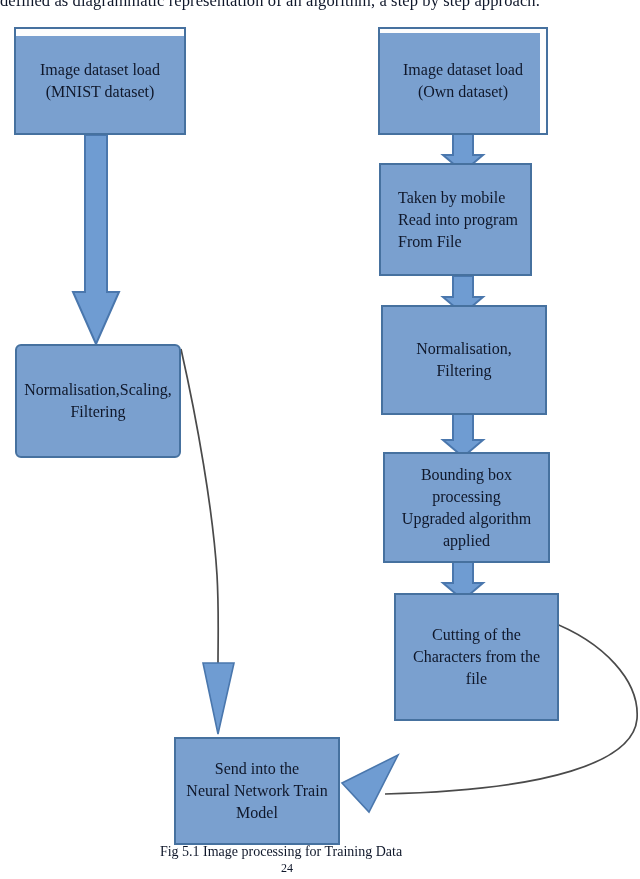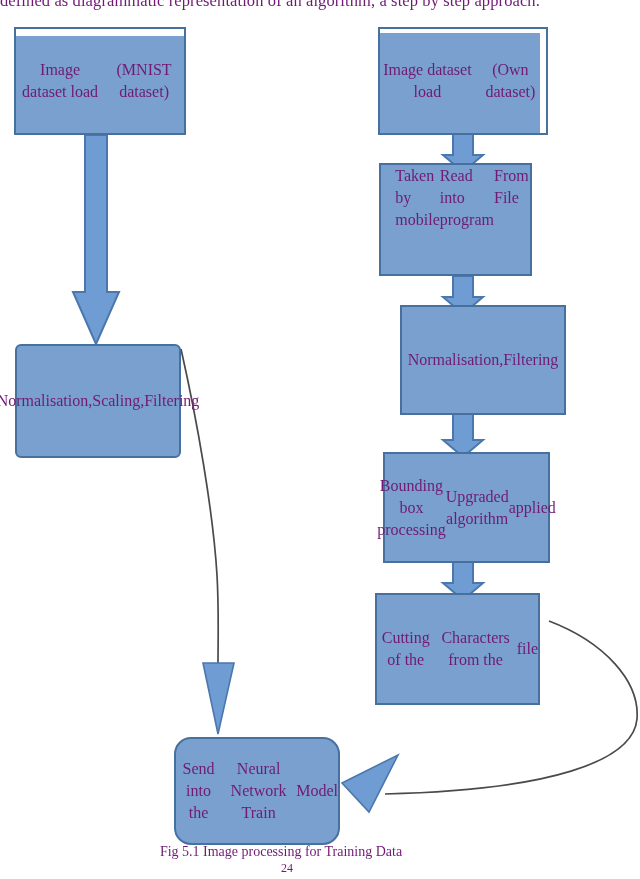--- a/index.html
+++ b/index.html
@@ -1,29 +1,29 @@
 <!DOCTYPE html>
 <html><head>
 <meta charset="utf-8">
 <style>
   html,body { margin:0; padding:0; background:#ffffff; }
   .page {
     position:relative; width:640px; height:879px; margin:0 auto;
     background:#ffffff; overflow:hidden;
-    font-family:"Liberation Serif", serif; color:#701a75;
+    font-family:"Liberation Serif", serif; color:#0f172a;
   }
   .top-text {
     position:absolute; top:-9px; left:0px;
     font-size:16.5px; white-space:nowrap; letter-spacing:0.1px;
   }
   svg.connectors { position:absolute; left:0; top:0; width:640px; height:879px; }
   .node {
     position:absolute; box-sizing:border-box;
     background:#7aa0cf; border:2px solid #46719f;
-    display:flex; justify-content:center; align-items:center;
+    display:flex; flex-direction:column; justify-content:center; align-items:center;
     text-align:center; font-size:16px; line-height:22px;
   }
   .node .ln { display:block; }
   .node.left-align { align-items:flex-start; text-align:left; padding-left:17px; padding-right:4px; }
   .artifact-top    { box-shadow: inset 0 7px 0 #fdfdfd; }
   .artifact-right  { box-shadow: inset -6px 4px 0 #fdfdfd; }
   .caption {
     position:absolute; top:844px; left:0; width:562px;
     text-align:center; font-size:14px;
   }
@@ -69,38 +69,38 @@
     <span class="ln">Image dataset load</span>
     <span class="ln">(Own dataset)</span>
   </div>
 
   <div class="node left-align" style="left:379px; top:163px; width:153px; height:113px;">
     <span class="ln">Taken by mobile</span>
     <span class="ln">Read into program</span>
     <span class="ln">From File</span>
   </div>
 
-  <div class="node" style="left:400px; top:305px; width:166px; height:110px;">
+  <div class="node" style="left:381px; top:305px; width:166px; height:110px;">
     <span class="ln">Normalisation,</span>
     <span class="ln">Filtering</span>
   </div>
 
   <div class="node" style="left:383px; top:452px; width:167px; height:111px;">
     <span class="ln">Bounding box processing</span>
     <span class="ln">Upgraded algorithm</span>
     <span class="ln">applied</span>
   </div>
 
-  <div class="node" style="left:375px; top:593px; width:165px; height:112px;">
+  <div class="node" style="left:394px; top:593px; width:165px; height:128px;">
     <span class="ln">Cutting of the</span>
     <span class="ln">Characters from the</span>
     <span class="ln">file</span>
   </div>
 
-  <div class="node" style="left:174px; top:737px; width:166px; height:108px;border-radius:17px;">
+  <div class="node" style="left:174px; top:737px; width:166px; height:108px;">
     <span class="ln">Send into the</span>
     <span class="ln">Neural Network Train</span>
     <span class="ln">Model</span>
   </div>
 
   <div class="caption">Fig 5.1 Image processing for Training Data</div>
   <div class="pageno">24</div>
 
 </div>
 

